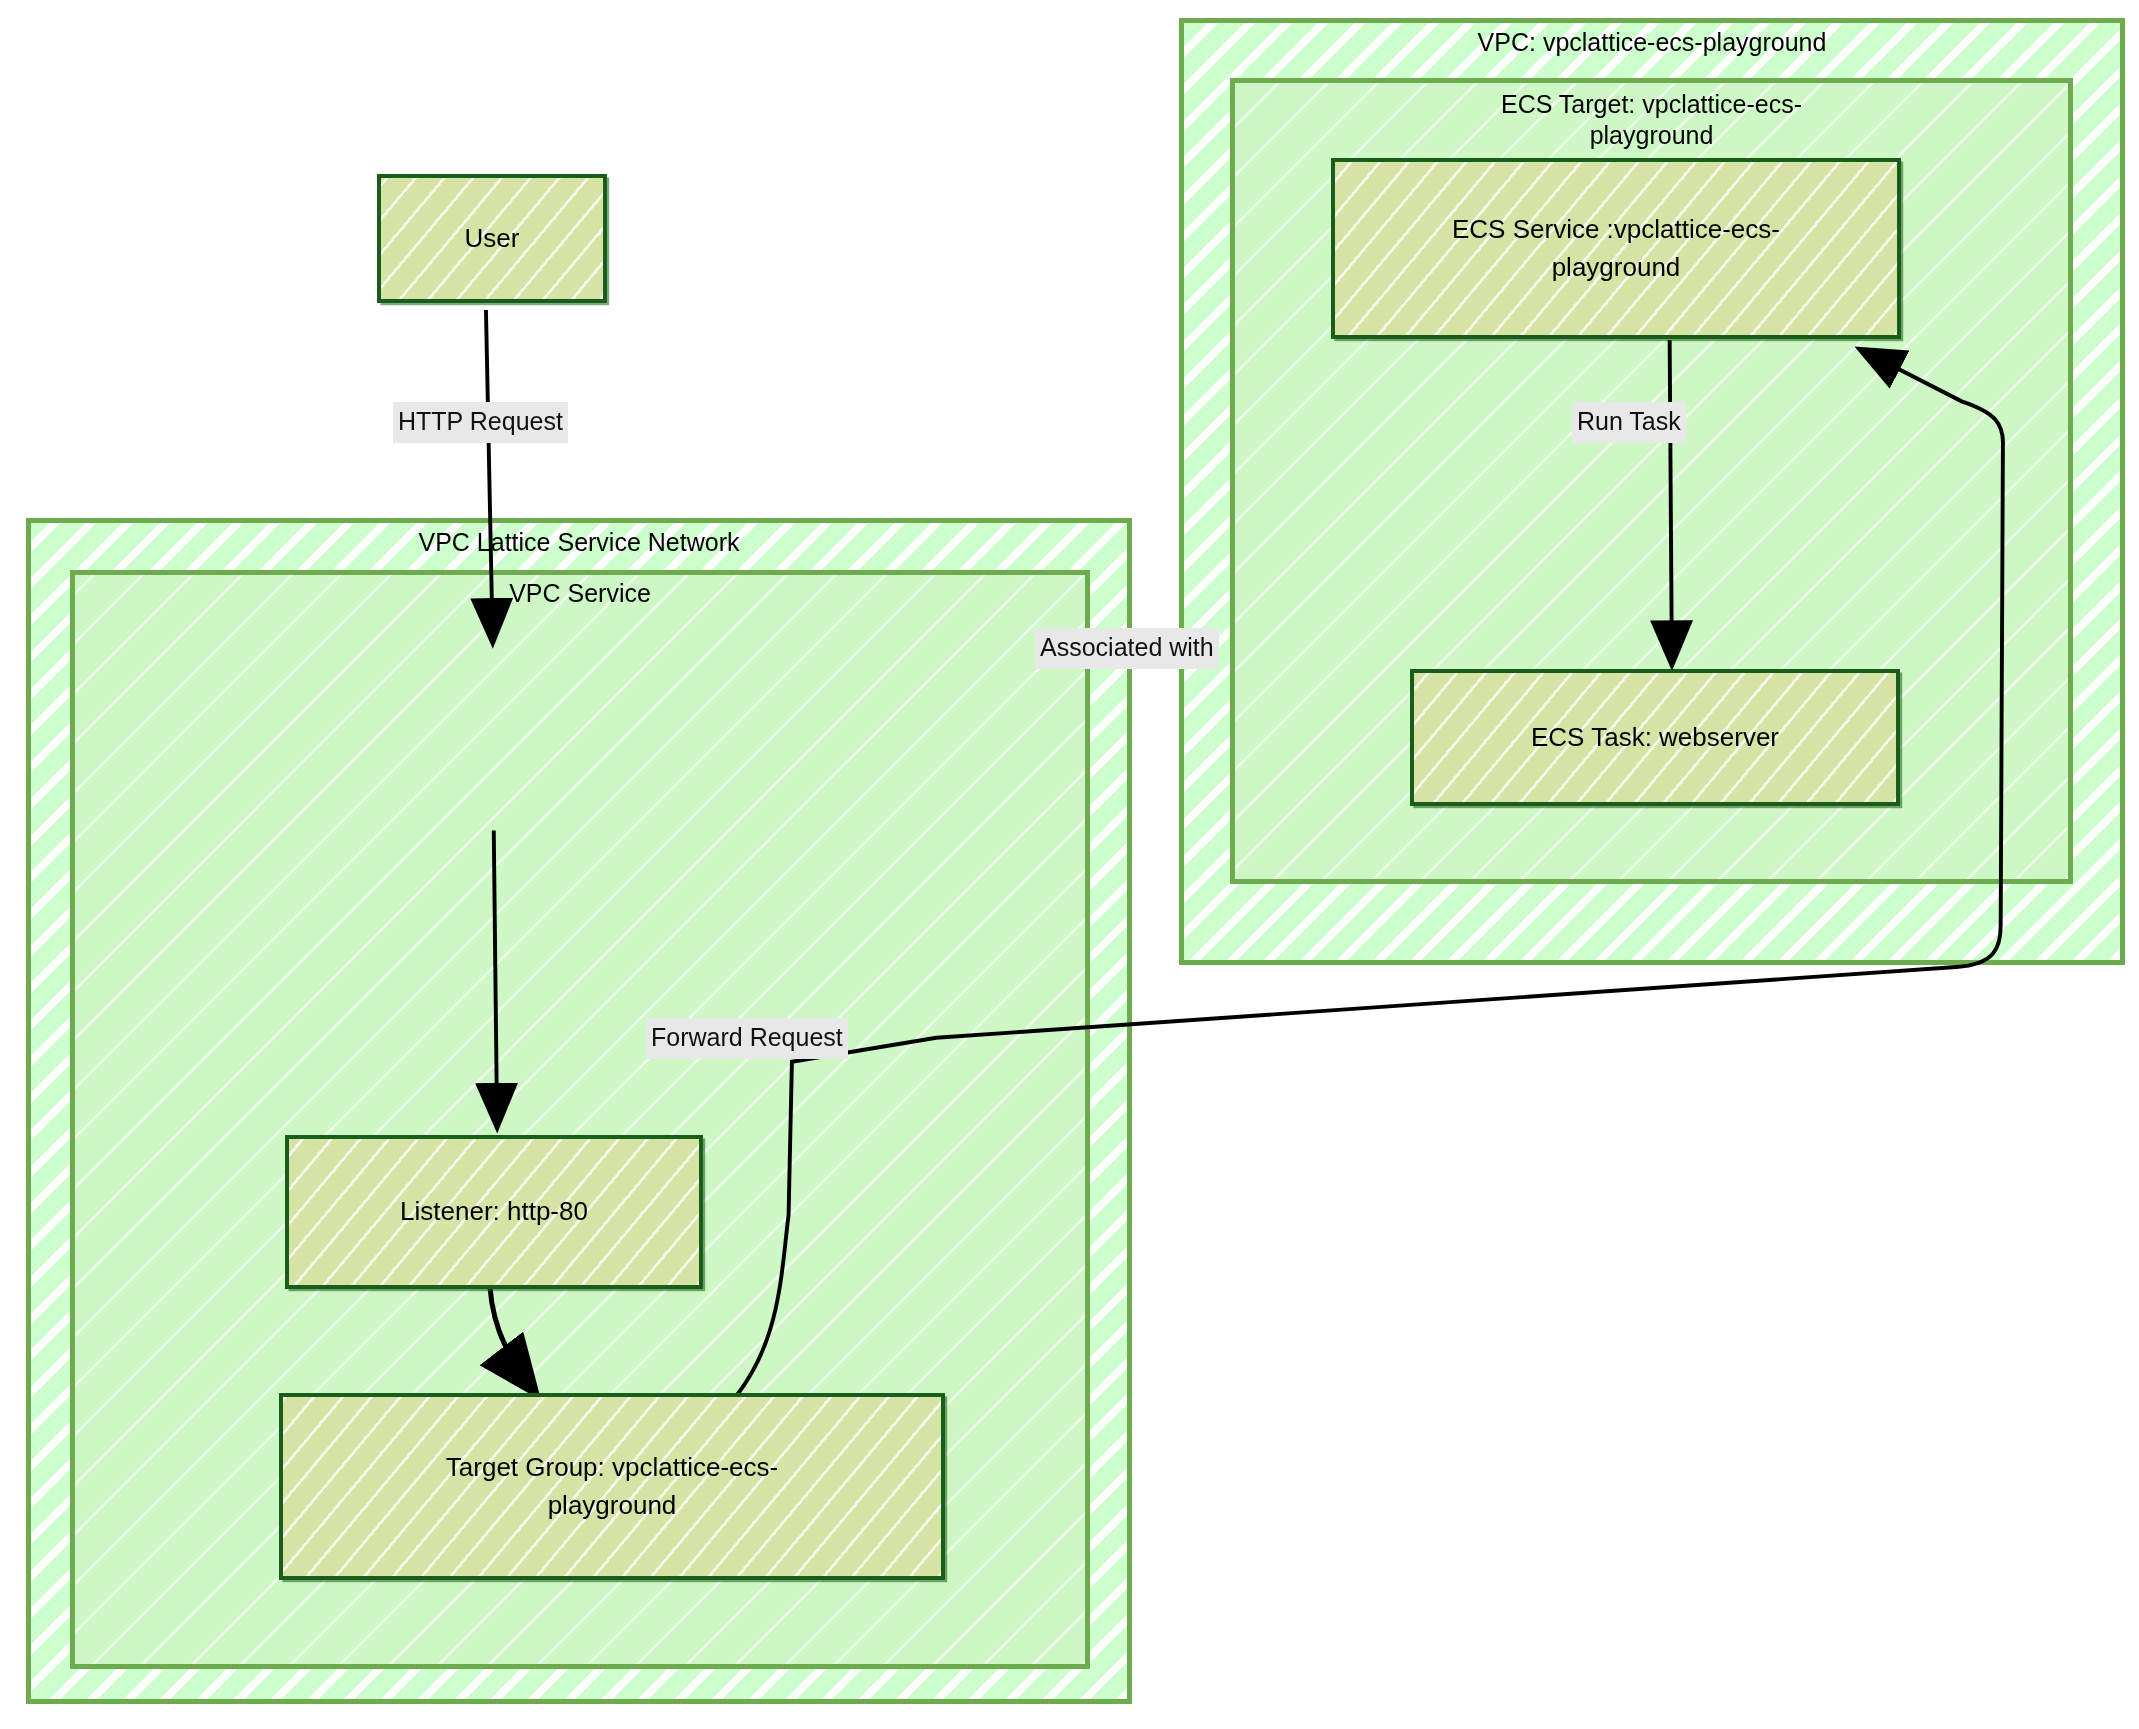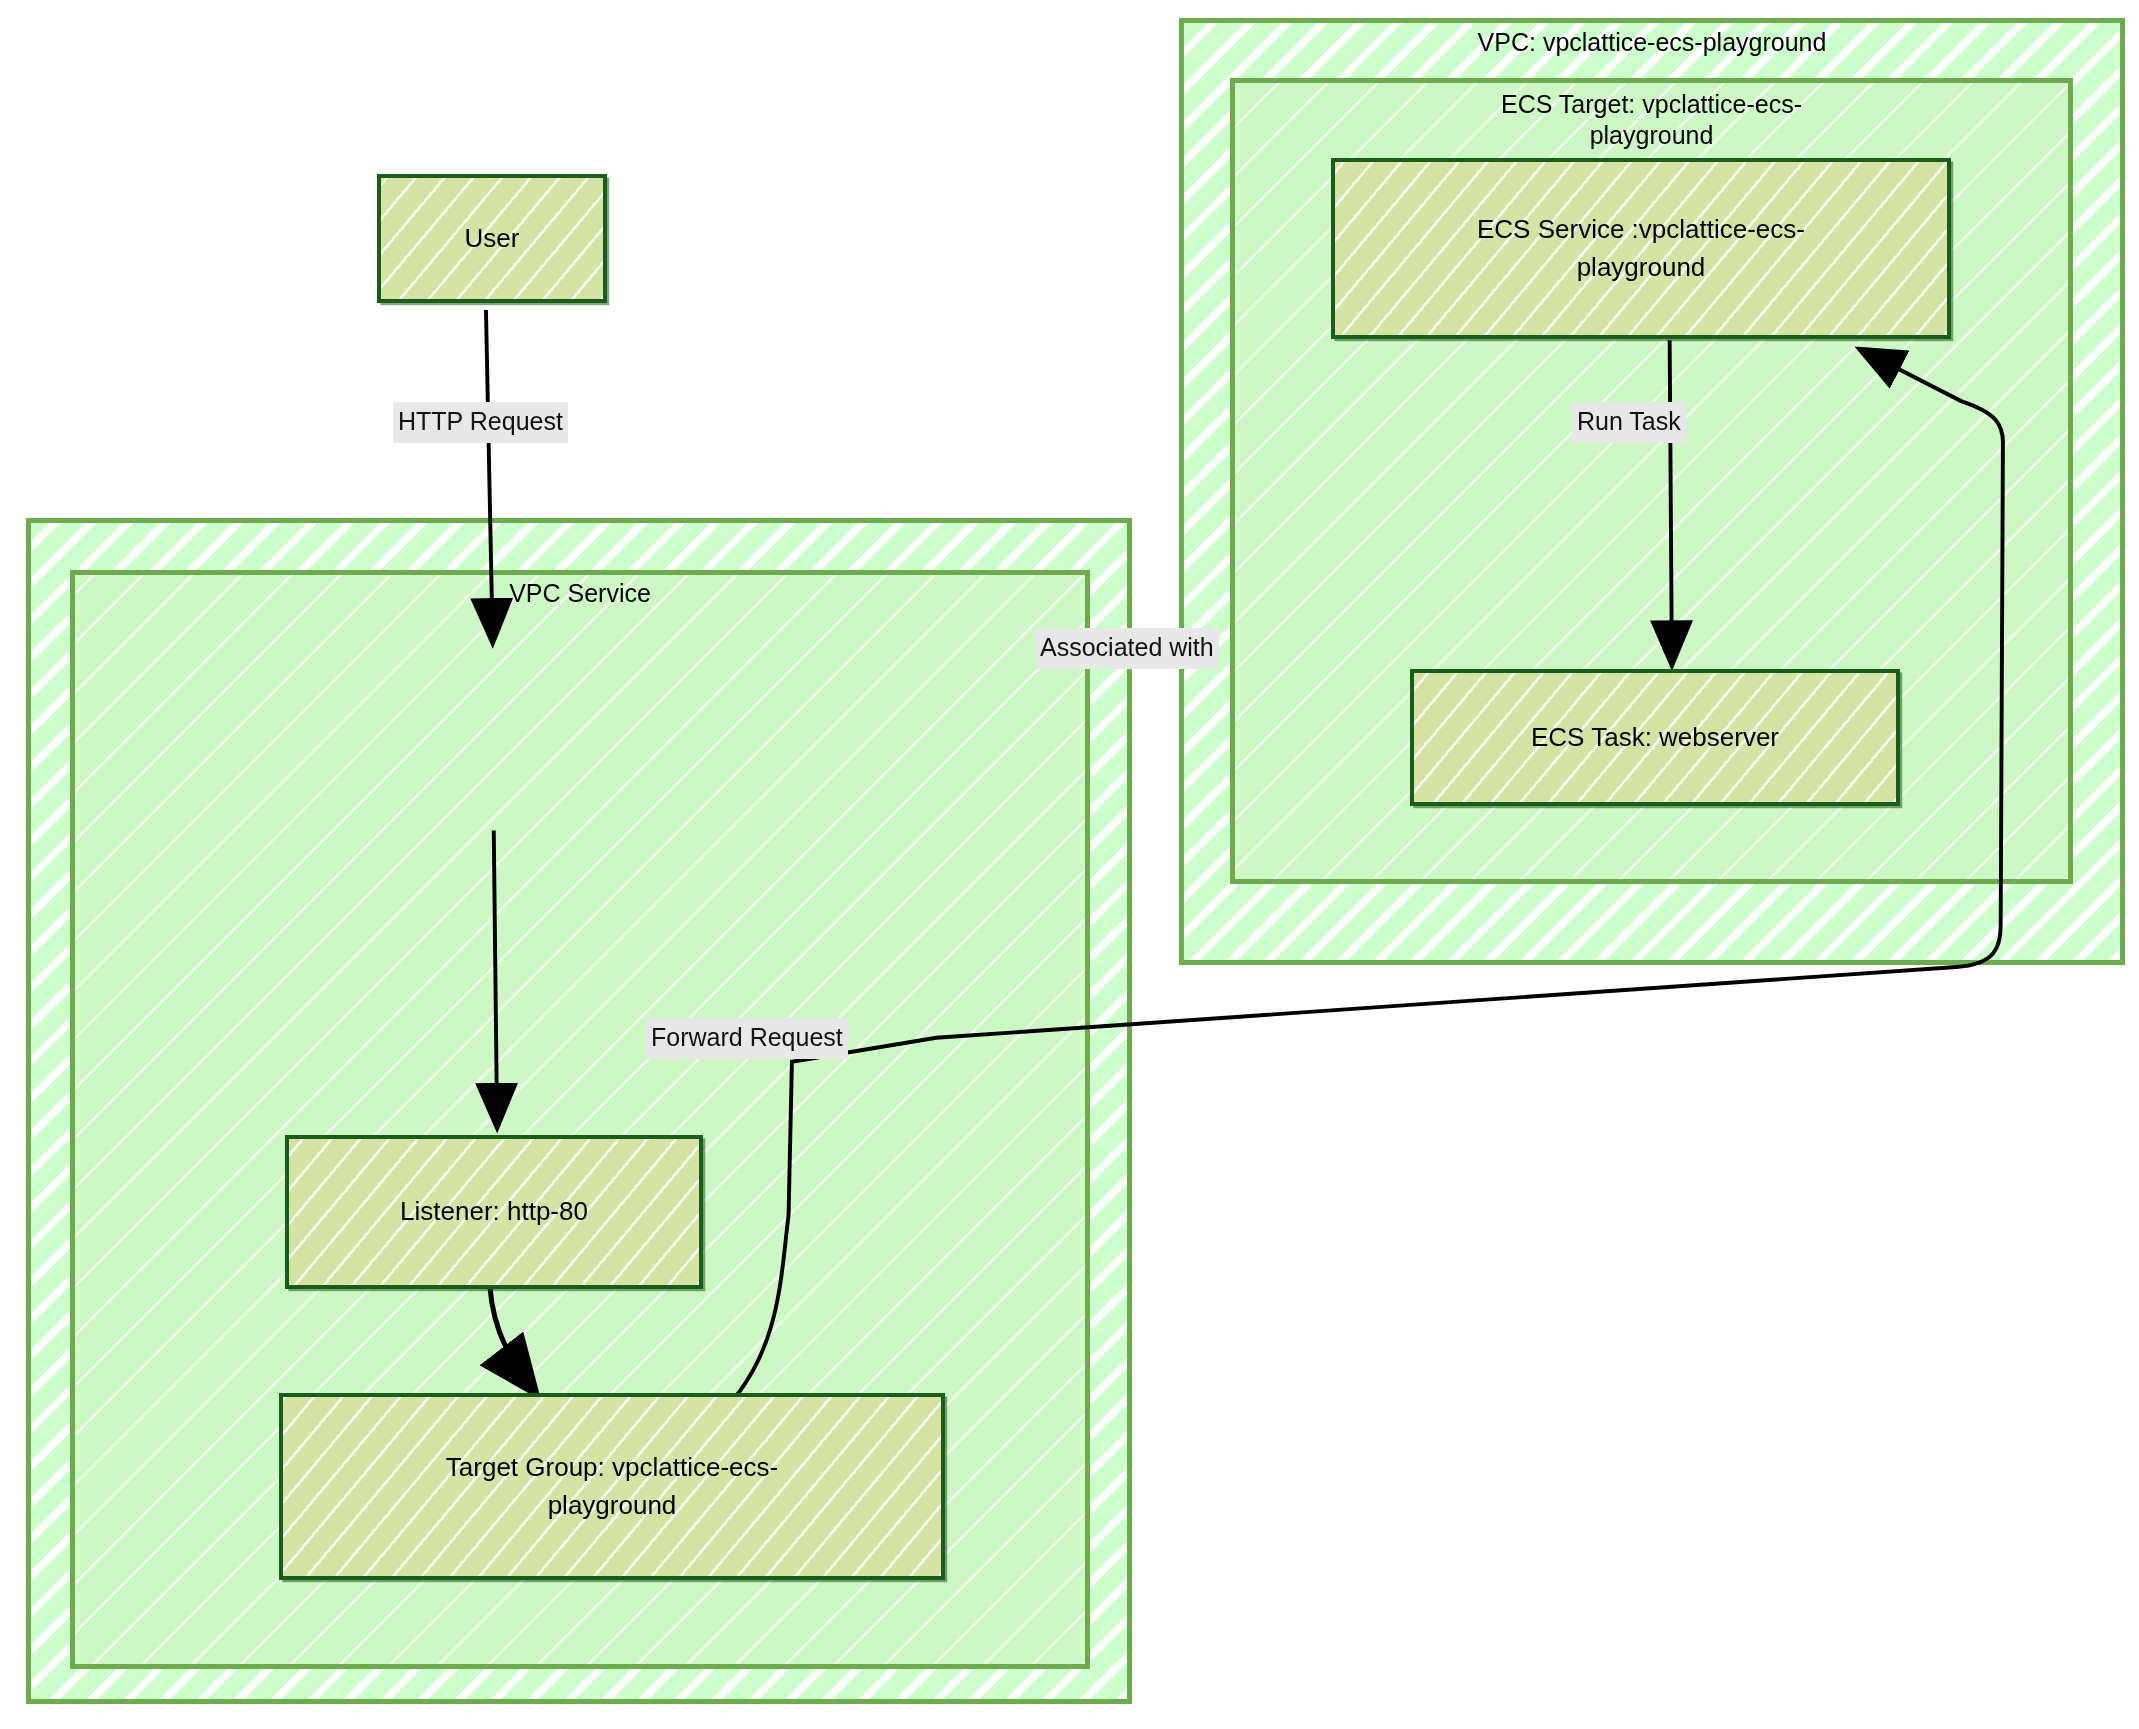--- a/index.html
+++ b/index.html
@@ -103,20 +103,21 @@
     white-space: nowrap;
   }
 </style>
 </head>
 <body>
 
 <div id="stage">
 
   <div class="cluster cluster-outer" style="left:26px; top:518px; width:1106px; height:1186px;">
   </div>
+  <div class="cluster-label" style="left:26px; top:527px; width:1106px;">VPC Lattice Service Network</div>
 
   <div class="cluster cluster-inner" style="left:70px; top:570px; width:1020px; height:1099px;">
   </div>
   <div class="cluster-label" style="left:70px; top:578px; width:1020px;">VPC Service</div>
 
   <div class="cluster cluster-outer" style="left:1179px; top:18.4px; width:946px; height:947px;">
   </div>
   <div class="cluster-label" style="left:1179px; top:27px; width:946px;">VPC: vpclattice-ecs-playground</div>
 
   <div class="cluster cluster-inner" style="left:1230px; top:78px; width:843px; height:806px;">
@@ -156,21 +157,21 @@
 
   <div class="node" style="left:285px; top:1135px; width:418px; height:154px;">
     <span>Listener: http-80</span>
   </div>
 
   <div class="node" style="left:279px; top:1393px; width:666px; height:187px;">
     <span>Target Group: vpclattice-ecs-
 playground</span>
   </div>
 
-  <div class="node" style="left:1331px; top:158px; width:620px; height:181px;">
+  <div class="node" style="left:1331px; top:158px; width:570px; height:181px;">
     <span>ECS Service :vpclattice-ecs-
 playground</span>
   </div>
 
   <div class="node" style="left:1410px; top:669px; width:490px; height:137px;">
     <span>ECS Task: webserver</span>
   </div>
 
   <div class="edge-label" style="left:393px; top:402px;">HTTP Request</div>
 

